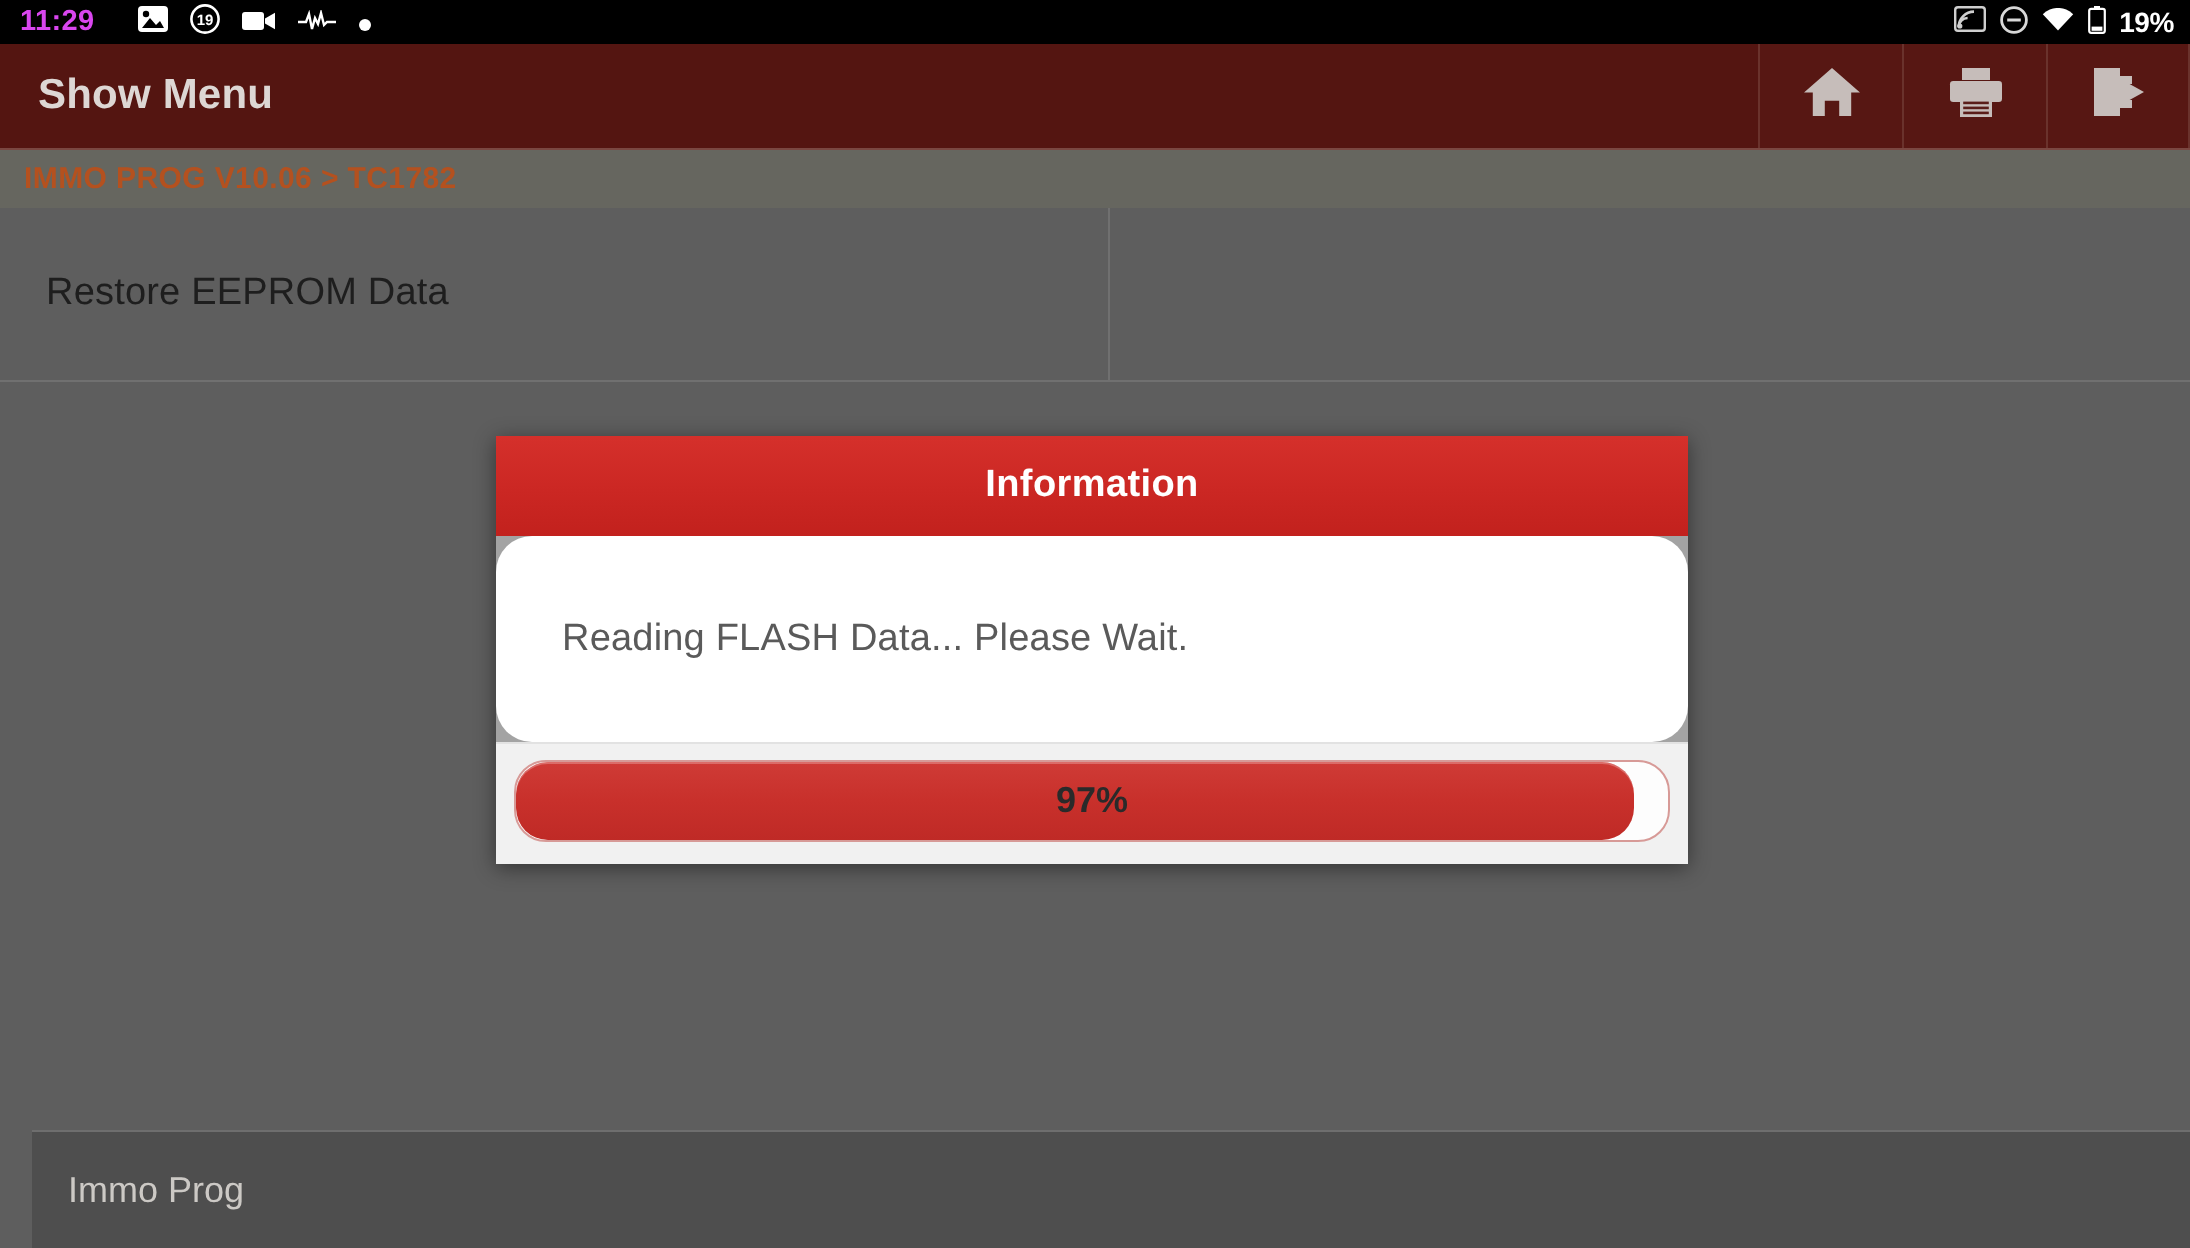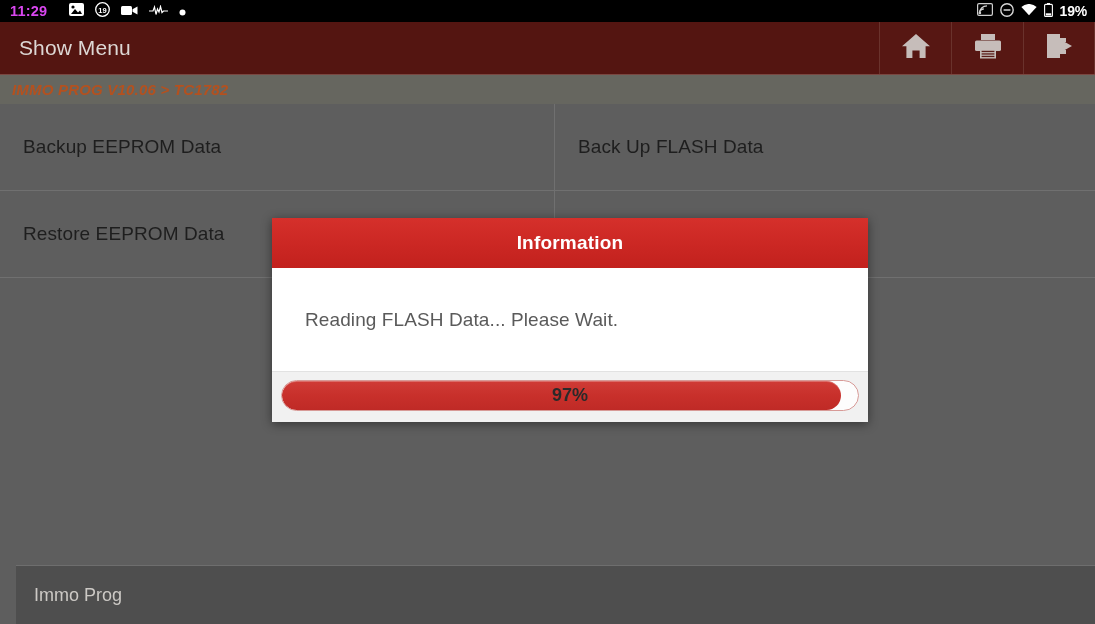--- a/index.html
+++ b/index.html
@@ -29,21 +29,21 @@
   
   #title-bar {
     height:52px; width:100%;
     background:#541511;
     display:flex; align-items:center;
     position:relative;
   }
   #app-title {
     color:#ddd7d4;
     font-size:21px;
-    font-weight:400;
+    font-weight:700;
     padding-left:19px;
     letter-spacing:.1px;
   }
   #toolbar { margin-left:auto; display:flex; height:100%; }
   .tool-btn {
     width:72px; height:100%;
     display:flex; align-items:center; justify-content:center;
     border-left:1px solid #6a322c;
     background:#571713;
   }
@@ -52,21 +52,20 @@
   
   #breadcrumb-bar {
     height:30px; width:100%;
     background:#66665f;
     display:flex; align-items:center;
     border-top:1px solid #7a4741;
   }
   #breadcrumb-text {
     padding-left:12px;
     font-size:15px;
-    font-style:italic;
     font-weight:700;
     color:#b4511f;
     letter-spacing:.2px;
   }
 
   
   #menu-grid {
     position:absolute;
     top:104px; left:0;
     width:1095px; height:461px;
@@ -106,54 +105,55 @@
   }
   #bottom-label {
     padding-left:18px;
     font-size:18px;
     color:#ccc9c5;
   }
 
   
   #dialog {
     position:absolute;
-    left:272px; top:218px;
+    left:248px; top:218px;
     width:596px;
     background:#a3a3a3;
     box-shadow:0 2px 10px rgba(0,0,0,.45);
   }
   #dialog-header {
     height:50px;
     background:linear-gradient(to bottom,#d5302b 0%,#cb2723 55%,#c2211d 100%);
     display:flex; align-items:center; justify-content:center;
   }
   #dialog-title {
     color:#fff;
     font-size:19px;
     font-weight:700;
     letter-spacing:.2px;
   }
   #dialog-body {
     background:#fff;
     height:103px;
     display:flex; align-items:center;
     padding:12px 33px;
+    border-radius:18px;
   }
   #dialog-message {
     font-size:19px;
     color:#5a5a5a;
     letter-spacing:.1px;
   }
   #dialog-footer {
     background:#f1f1f1;
     padding:8px 9px 11px 9px;
     border-top:1px solid #e2e2e2;
   }
   #progress-track {
-    height:31px;
+    height:41px;
     width:100%;
     background:#fdfdfd;
     border:1px solid #d79a97;
     border-radius:16px;
     position:relative;
     overflow:hidden;
   }
   #progress-fill {
     position:absolute;
     left:0; top:0; bottom:0;
@@ -271,28 +271,20 @@
     </div>
   </div>
 </div>
 
 <div id="breadcrumb-bar">
   <span id="breadcrumb-text">IMMO PROG V10.06 &gt; TC1782</span>
 </div>
 
 <div id="menu-grid">
 
-  <div class="menu-row">
-    <div class="menu-cell">
-      <span class="menu-label">Backup EEPROM Data</span>
-    </div>
-    <div class="menu-cell right">
-      <span class="menu-label">Back Up FLASH Data</span>
-    </div>
-  </div>
 
   <div class="menu-row">
     <div class="menu-cell">
       <span class="menu-label">Restore EEPROM Data</span>
     </div>
     <div class="menu-cell right empty">
       <span class="menu-label"></span>
     </div>
   </div>
 

